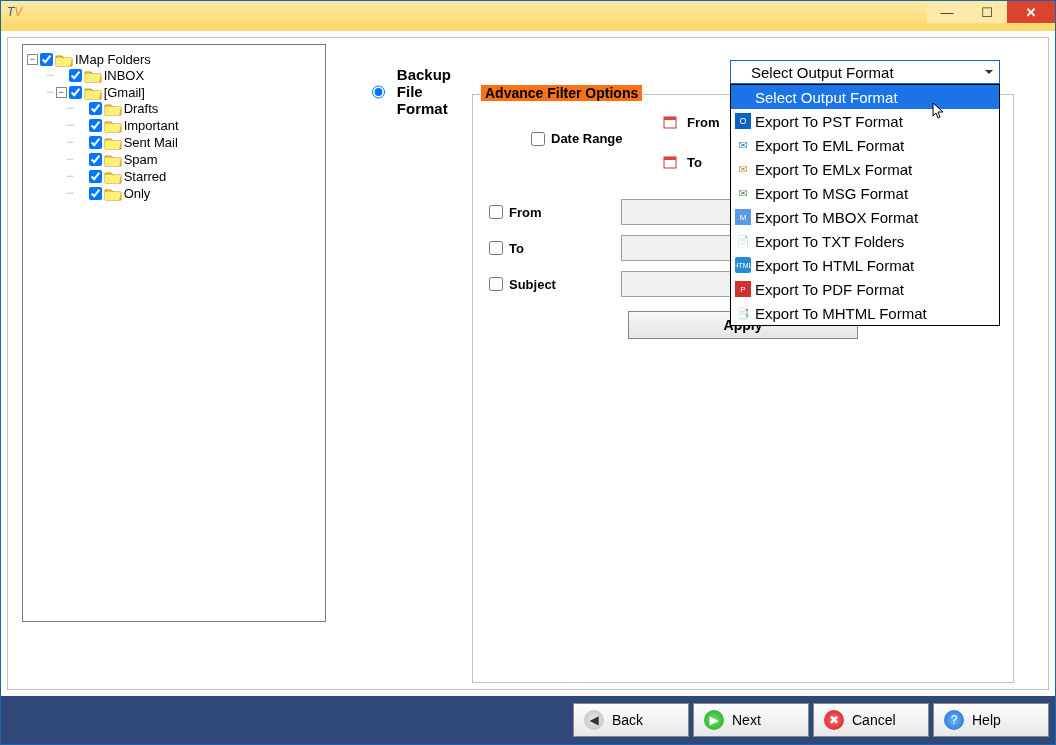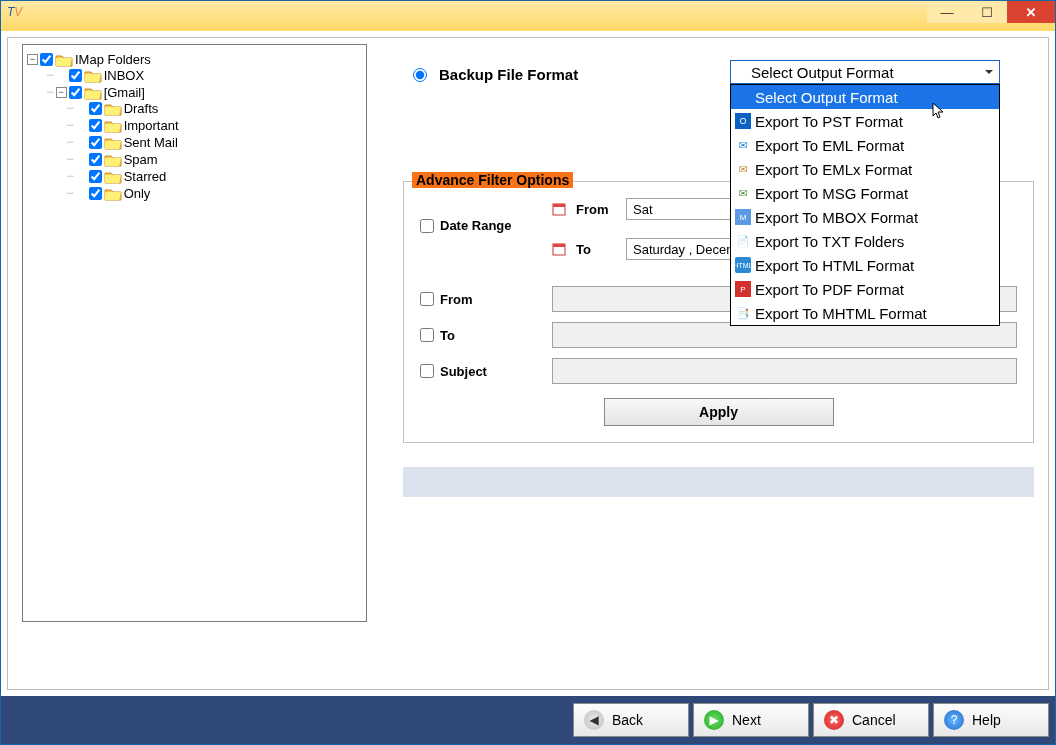--- a/index.html
+++ b/index.html
@@ -29,21 +29,21 @@
 .tree li { padding: 1px 0; white-space: nowrap; }
 .tree .row { display: flex; align-items: center; gap: 2px; }
 .tree .exp { width: 11px; height: 11px; border: 1px solid #888; display: inline-flex; align-items: center; justify-content: center; font-size: 9px; line-height: 9px; color: #333; background: #fff; cursor: pointer; }
 .tree .noexp { width: 11px; display: inline-block; }
 .tree .dots { color: #aaa; font-size: 11px; letter-spacing: -2px; margin-right: 2px; }
 .tree input[type=checkbox] { width: 13px; height: 13px; }
 .tree .folder { width: 18px; height: 14px; display: inline-block; position: relative; }
 .tree .folder svg { width: 18px; height: 14px; }
 .tree .children { padding-left: 20px; }
 
-.right-col { flex: 1; display: flex; flex-direction: column; gap: 20px; position: relative; }
+.right-col { flex: 1; display: flex; flex-direction: row; gap: 20px; position: relative; }
 
 .radio-group { padding: 22px 0 0 10px; }
 .radio-row { display: flex; align-items: center; gap: 12px; margin-bottom: 28px; }
 .radio-row input[type=radio] { width: 14px; height: 14px; }
 .radio-row label { font-weight: bold; font-size: 15px; }
 
 .format-select { position: absolute; right: 34px; top: 16px; width: 270px; }
 .select-box { height: 24px; border: 1px solid #1a64c8; background: #fff; display: flex; align-items: center; padding: 0 2px 0 20px; font-size: 15px; position: relative; cursor: pointer; }
 .select-box .arrow { position: absolute; right: 4px; top: 5px; width: 12px; height: 12px; }
 .dropdown { position: absolute; top: 24px; left: 0; width: 100%; border: 1px solid #000; background: #fff; z-index: 10; }
@@ -273,21 +273,21 @@
               </div>
             <svg class="cursor" style="left:202px; top:42px;" viewBox="0 0 14 18">
                 <path d="M1 1l0 13 3-3 2 5 2-1-2-5 5 0z" fill="#fff" stroke="#000"></path>
               </svg>
           </div>
 
           <fieldset class="adv-filter">
             <div class="legend">Advance Filter Options</div>
 
             <div class="filter-row" style="margin-bottom:26px; align-items:flex-start;">
-              <div class="cb" style="margin-top:20px;">
+              <div class="cb" style="margin-top:20px;margin-left:42px;">
                 <input type="checkbox" style="">
                 <label>Date Range</label>
               </div>
               <div class="date-block">
                 <div class="date-line">
                   <svg class="cal" viewBox="0 0 14 14">
                       <rect x="1" y="2" width="12" height="11" fill="#fff" stroke="#c33"></rect>
                       <rect x="1" y="2" width="12" height="3" fill="#d44"></rect>
                     </svg>
                   <span class="lbl">From</span>

